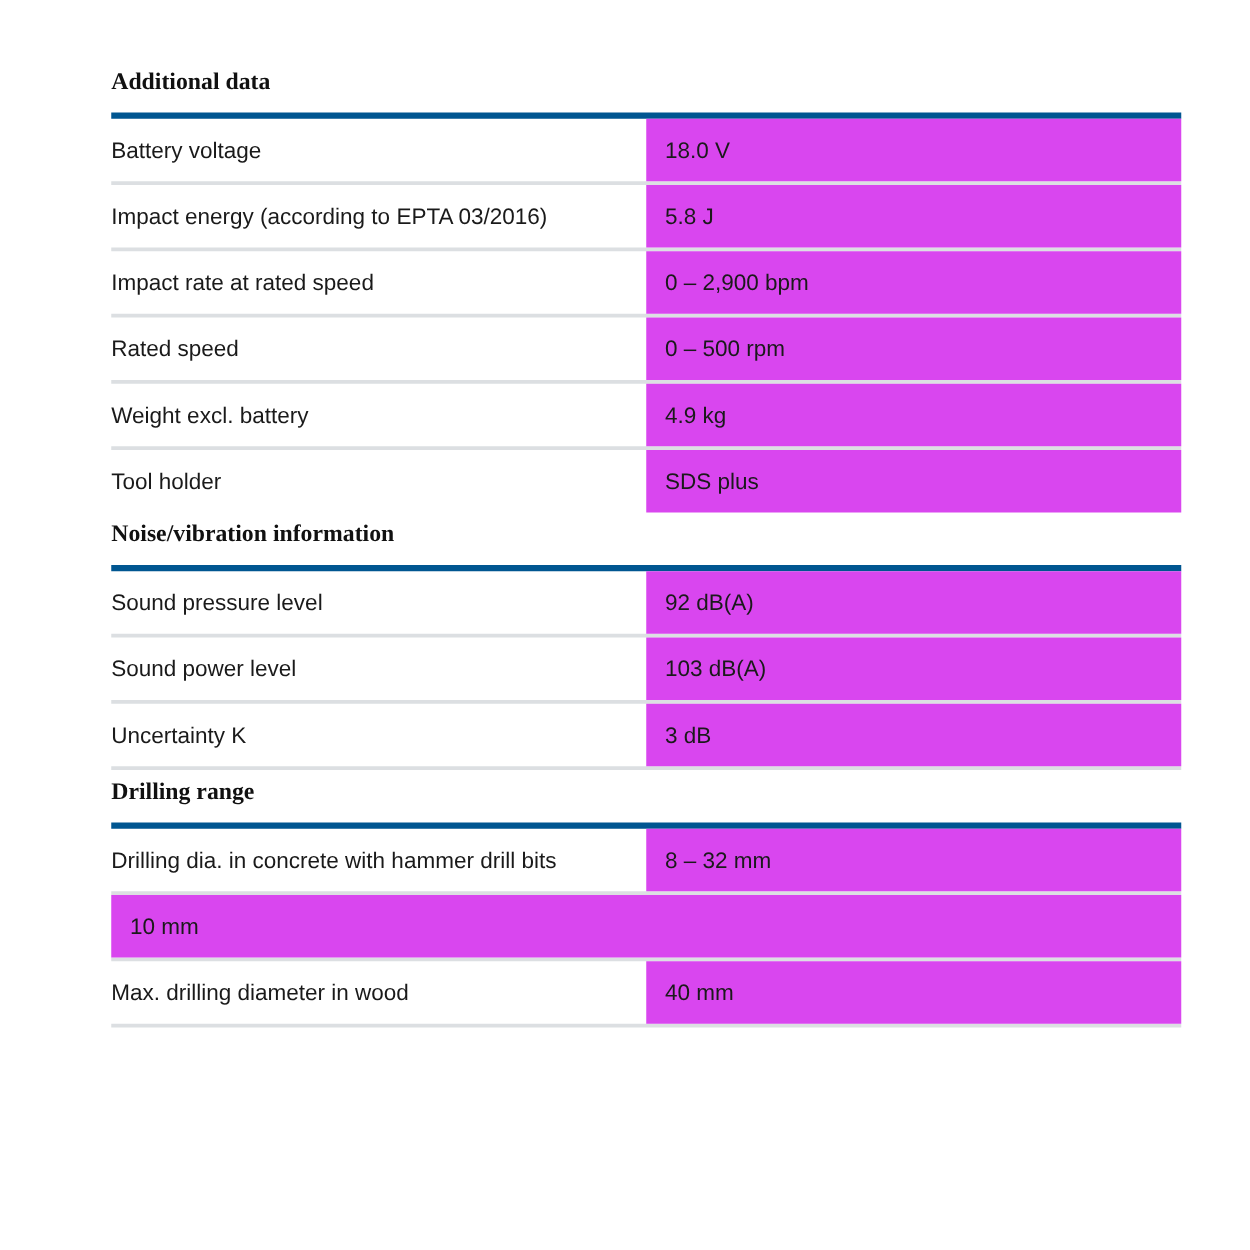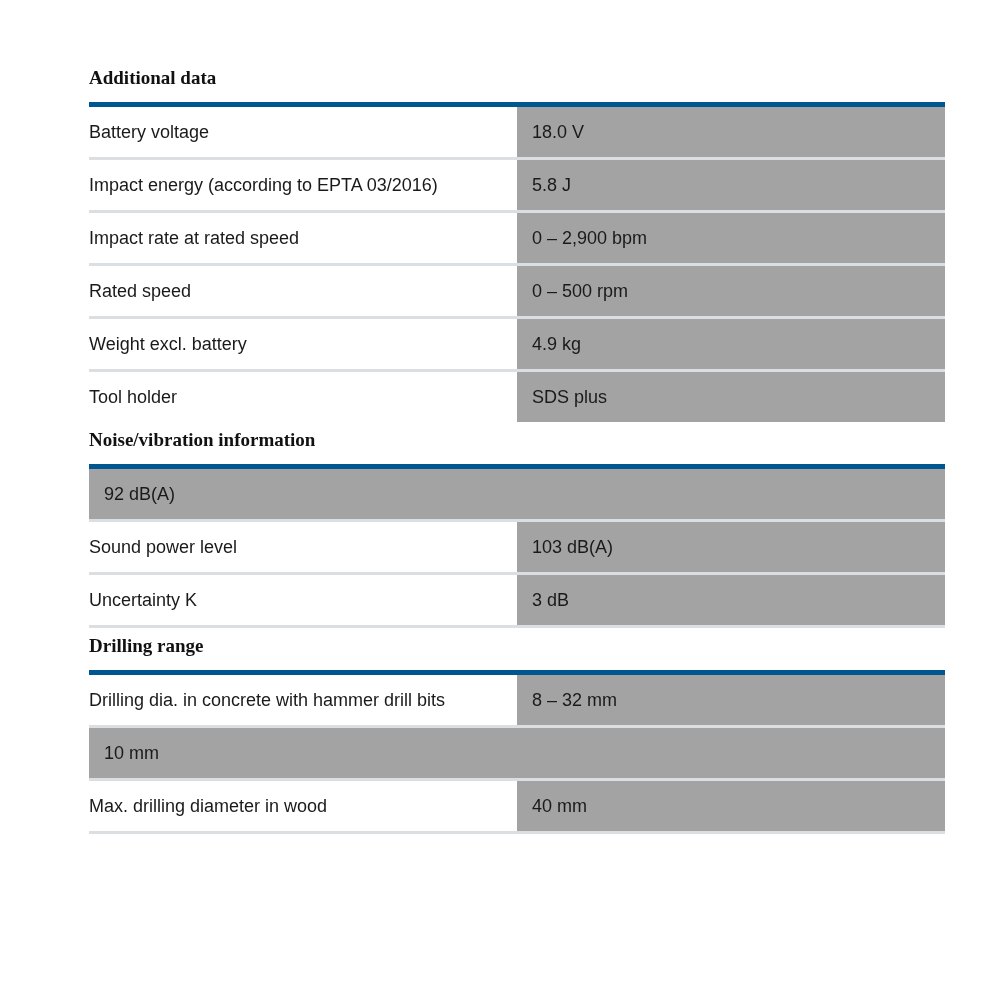--- a/index.html
+++ b/index.html
@@ -1,38 +1,38 @@
 <!DOCTYPE html>
 <html><head>
   <meta charset="utf-8">
   <style>
     html, body { margin: 0; padding: 0; background: #ffffff; }
     body { width: 1000px; height: 1000px; position: relative; overflow: hidden; }
-    .page { position: absolute; left: 89px; top: 60px; width: 856px; }
+    .page { position: absolute; left: 89px; top: 48px; width: 856px; }
     .section-title {
       font-family: "Liberation Serif", serif;
       font-weight: bold;
       font-size: 19px;
       color: #111111;
       height: 42px;
       line-height: 36px;
       margin: 0;
     }
     .section-bar { height: 5px; background: #005691; }
     .row { display: flex; border-bottom: 3px solid #dcdfe2; }
     .cell-label, .cell-value {
       font-family: "Liberation Sans", sans-serif;
       font-size: 18px;
       color: #1a1a1a;
       display: flex;
       align-items: center;
       box-sizing: border-box;
     }
     .cell-label { width: 428px; padding: 0 30px 0 0; line-height: 20px; }
-    .cell-value { flex: 1; background: #a3a3a3; padding-left: 15px; }
+    .cell-value { flex: 1; background: #d946ef; padding-left: 15px; }
     .row.h50 { height: 50px; }
     .row.h72 { height: 72px; }
   </style>
 </head>
 <body>
 
 <div class="page">
 
   <div>
     <h2 class="section-title">Additional data</h2>
@@ -60,20 +60,21 @@
     <div class="row h50" style="border-bottom:none;">
       <div class="cell-label">Tool holder</div>
       <div class="cell-value">SDS plus</div>
     </div>
   </div>
 
   <div>
     <h2 class="section-title">Noise/vibration information</h2>
     <div class="section-bar"></div>
     <div class="row h50">
+      <div class="cell-label">Sound pressure level</div>
       <div class="cell-value">92 dB(A)</div>
     </div>
     <div class="row h50">
       <div class="cell-label">Sound power level</div>
       <div class="cell-value">103 dB(A)</div>
     </div>
     <div class="row h50">
       <div class="cell-label">Uncertainty K</div>
       <div class="cell-value">3 dB</div>
     </div>

